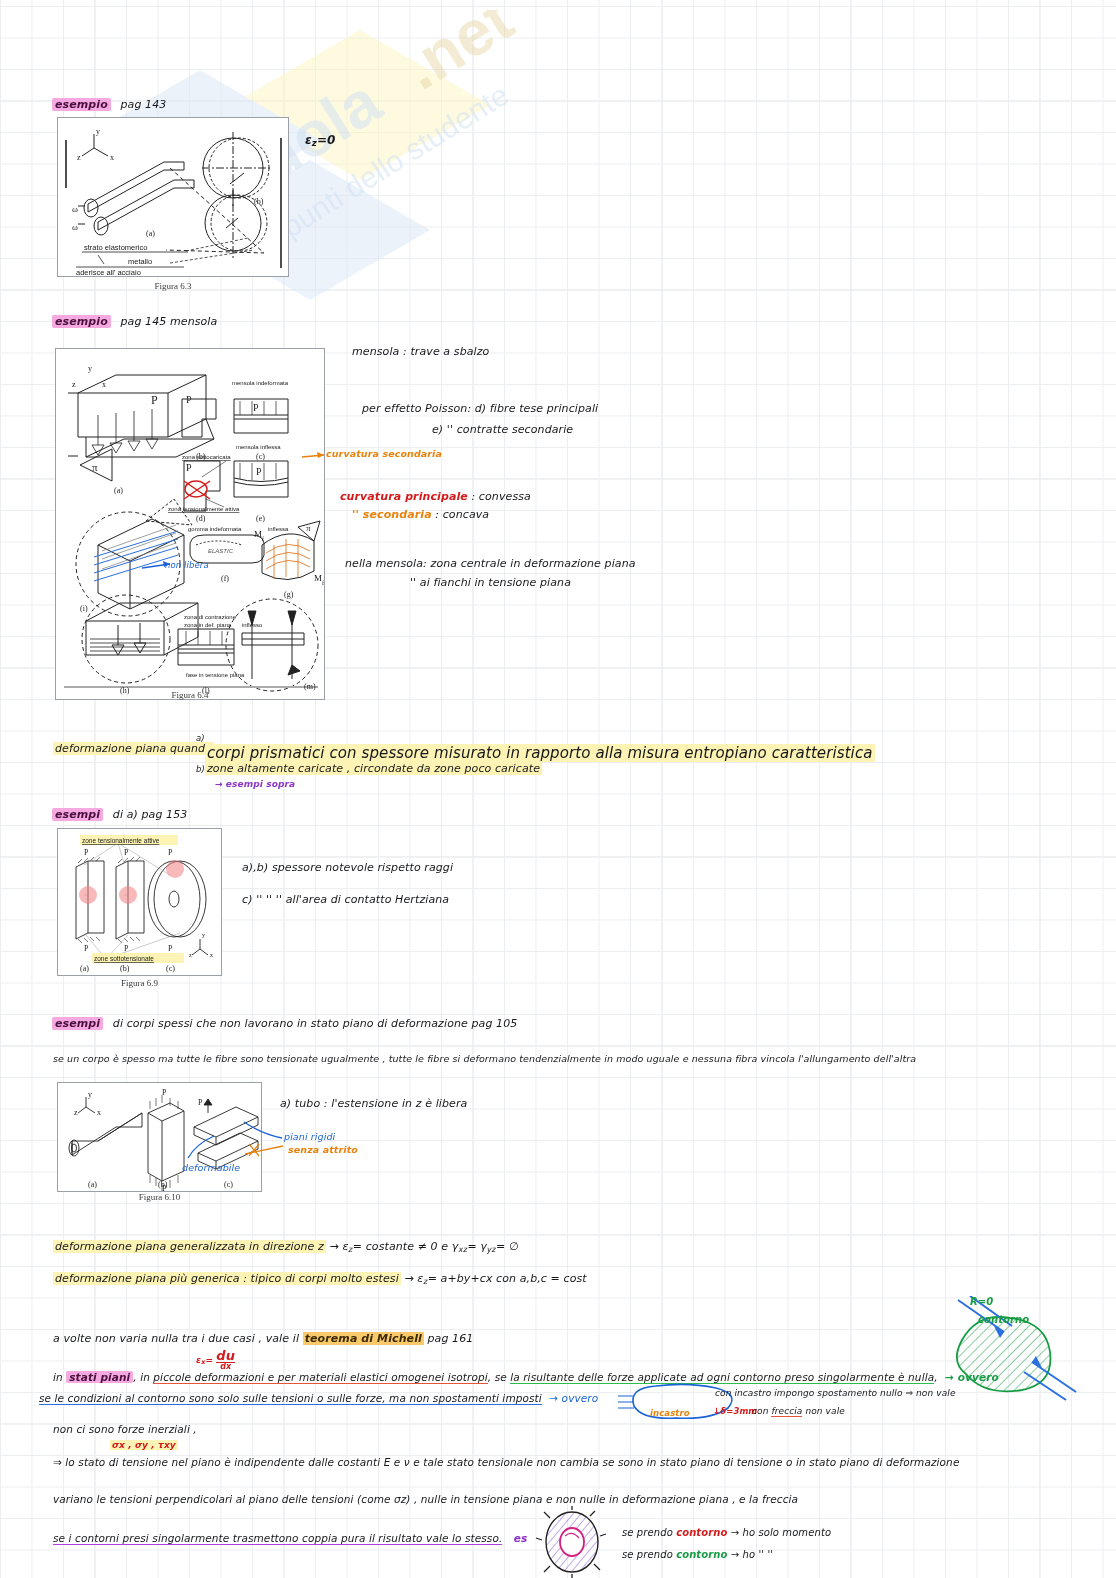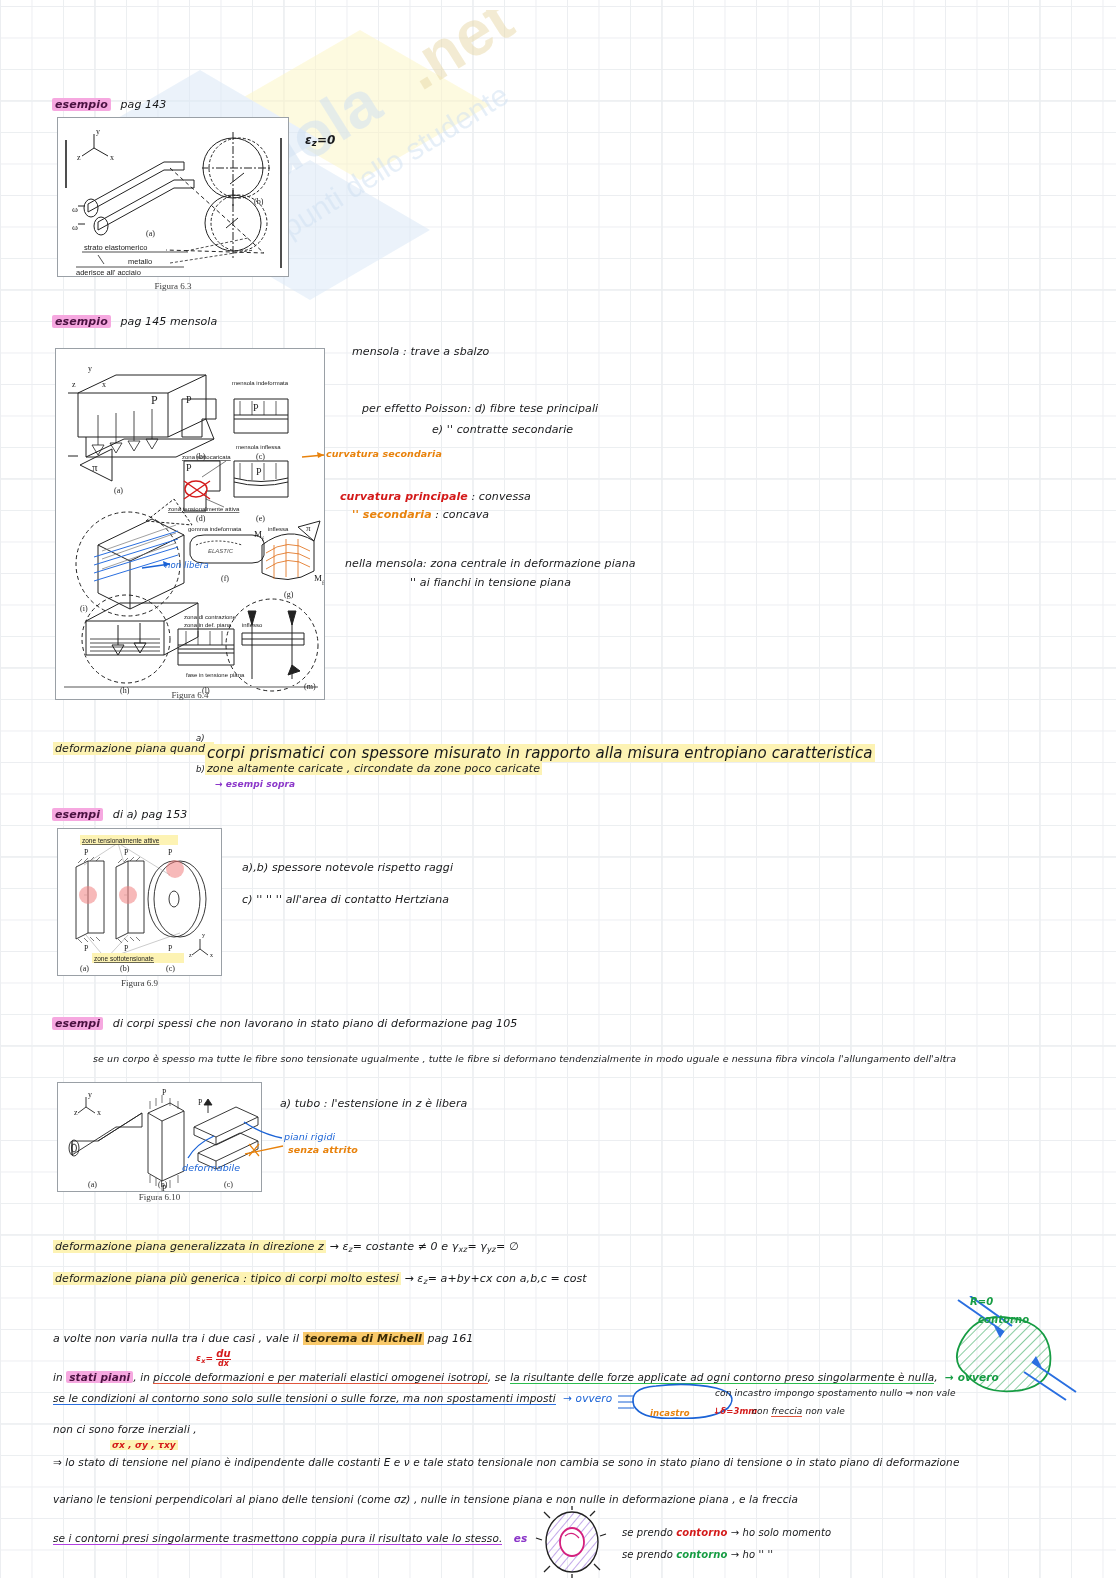--- a/index.html
+++ b/index.html
@@ -355,21 +355,21 @@
 </div>
 <div class="figcap" style="left:57px;top:978px;width:165px;">Figura 6.9</div>
 
 <div class="hw" style="left:242px;top:861px;font-size:11px;text-align:center;">a),b)  spessore notevole rispetto raggi</div>
 <div class="hw" style="left:242px;top:893px;font-size:11px;text-align:center;">c)      ''        ''       '' all'area di contatto  Hertziana</div>
 
 <div class="hw" style="left:52px;top:1017px;font-size:11px;">
   <span class="hi-pink">esempi</span>
   <span style="margin-left:6px;">di corpi spessi che non lavorano in stato piano di deformazione  pag 105</span>
 </div>
-<div class="hw" style="left:53px;top:1053px;font-size:9.5px;margin-left:40px;">se un corpo è spesso ma tutte le fibre sono tensionate ugualmente , tutte le fibre si deformano tendenzialmente in modo uguale e nessuna fibra vincola l'allungamento dell'altra</div>
+<div class="hw" style="left:53px;top:1053px;font-size:9.5px;">se un corpo è spesso ma tutte le fibre sono tensionate ugualmente , tutte le fibre si deformano tendenzialmente in modo uguale e nessuna fibra vincola l'allungamento dell'altra</div>
 
 <div class="fig" style="left:57px;top:1082px;width:205px;height:110px;">
   <svg viewBox="0 0 205 110" width="205" height="110">
     <g stroke="#222" fill="none" stroke-width=".9">
 
       <path d="M14 72 L58 44 L84 44 L84 30 L40 58 L14 58 Z"></path>
       <ellipse cx="16" cy="65" rx="5" ry="8"></ellipse>
       <ellipse cx="16" cy="65" rx="2.5" ry="4"></ellipse>
       <path d="M40 58 L84 30 M14 58 L14 72"></path>
 
@@ -429,34 +429,34 @@
 
 <div class="hw" style="left:53px;top:1332px;font-size:11px;">
   <span>a volte non varia nulla tra i due casi , vale il</span>
   <span class="hi-orange">teorema di Michell</span>
   <span>pag 161</span>
 </div>
 
 <div class="hw red" style="left:196px;top:1349px;font-size:9px;">
   <span>ε</span><span class="sub">x</span><span>=</span>
   <span style="display:inline-block;text-align:center;vertical-align:middle;line-height:1;">
-    <span style="display:block;border-bottom:1px solid #d41a1a;font-size:10px;">du</span>
+    <span style="display:block;border-bottom:1px solid #d41a1a;font-size:13px;">du</span>
     <span style="display:block;font-size:8px;">dx</span>
   </span>
 </div>
 
 <div class="hw" style="left:53px;top:1371px;font-size:10.5px;">
   <span>in</span>
   <span class="hi-pink">stati piani</span><span>, in</span>
   <span class="u-red">piccole deformazioni e per materiali elastici omogenei isotropi</span><span>, se</span>
   <span class="u-green">la risultante delle forze applicate ad ogni contorno preso singolarmente è nulla</span><span>,</span>
   <span class="green" style="margin-left:4px;">→ ovvero</span>
 </div>
 
-<div class="hw" style="left:53px;top:1392px;font-size:10.5px;">
+<div class="hw" style="left:39px;top:1392px;font-size:10.5px;">
   <span class="u-blue">se le condizioni al contorno sono solo sulle tensioni o sulle forze, ma non spostamenti imposti</span>
   <span class="blue" style="margin-left:4px;">→ ovvero</span>
 </div>
 
 <svg style="position:absolute;left:616px;top:1380px;width:130px;height:44px;">
   <path d="M18 26 Q12 8 40 6 Q72 2 100 8 Q124 14 112 28 Q96 40 60 38 Q26 40 18 26 Z" stroke="#1b63d6" stroke-width="1.6" fill="none"></path>
   <g stroke="#1b63d6" stroke-width="1.2">
       <path d="M2 16 L18 16 M2 22 L18 22 M2 28 L18 28"></path>
     </g>
 </svg>

